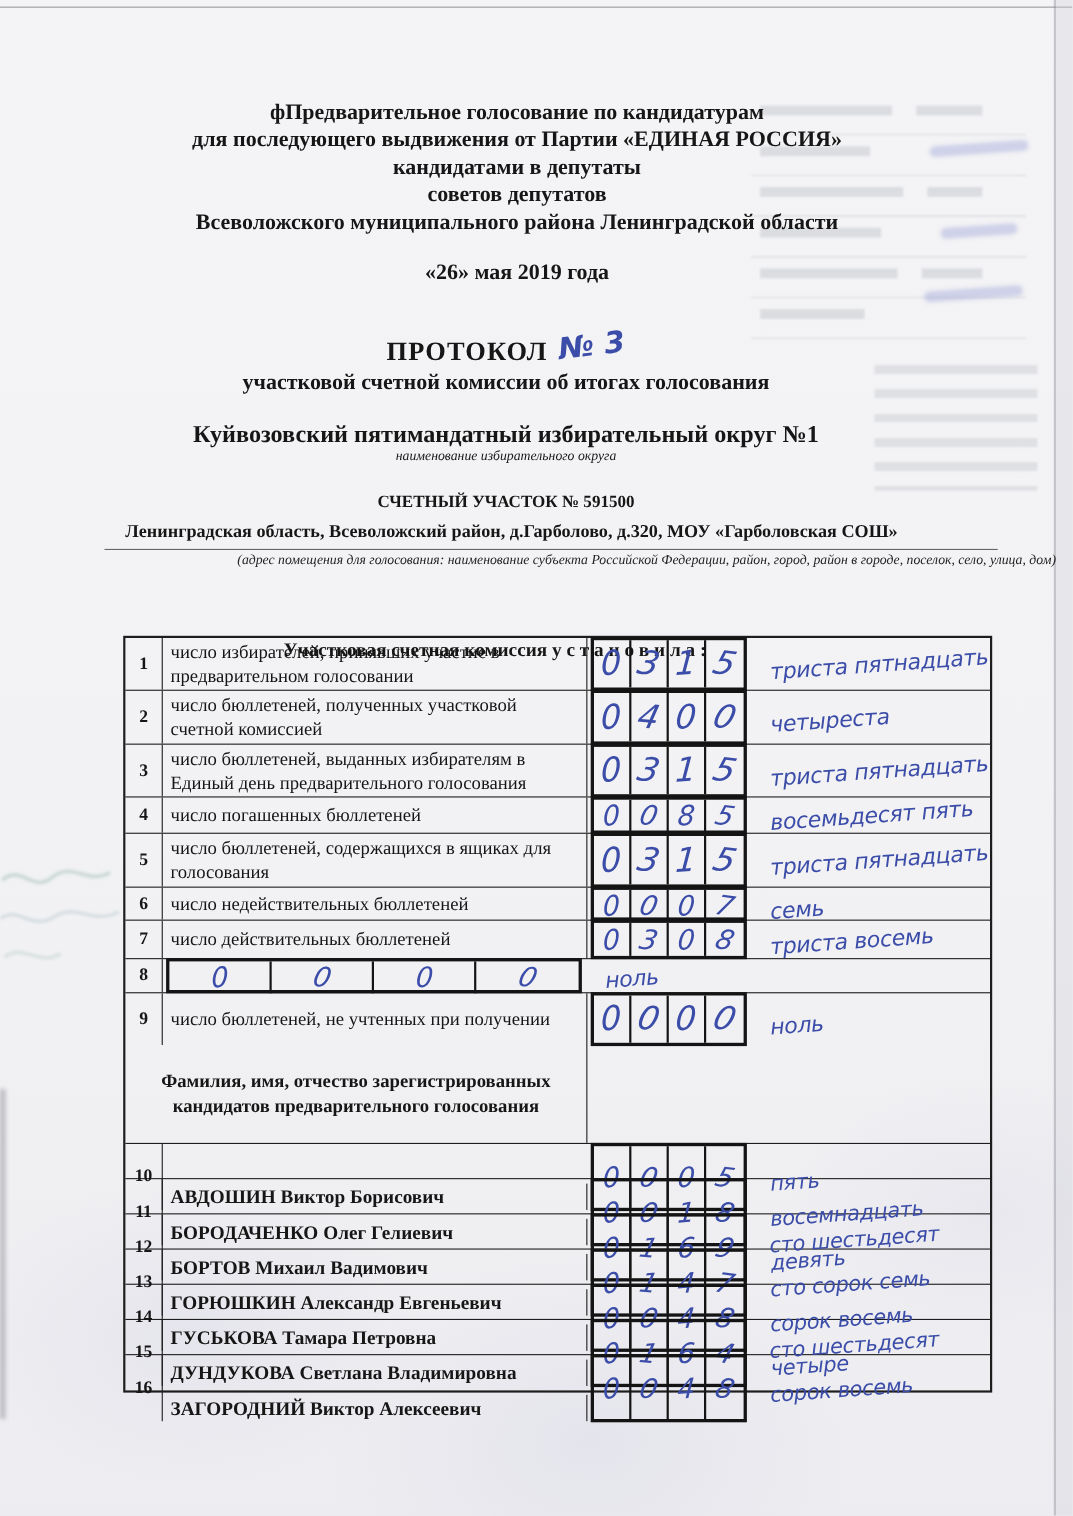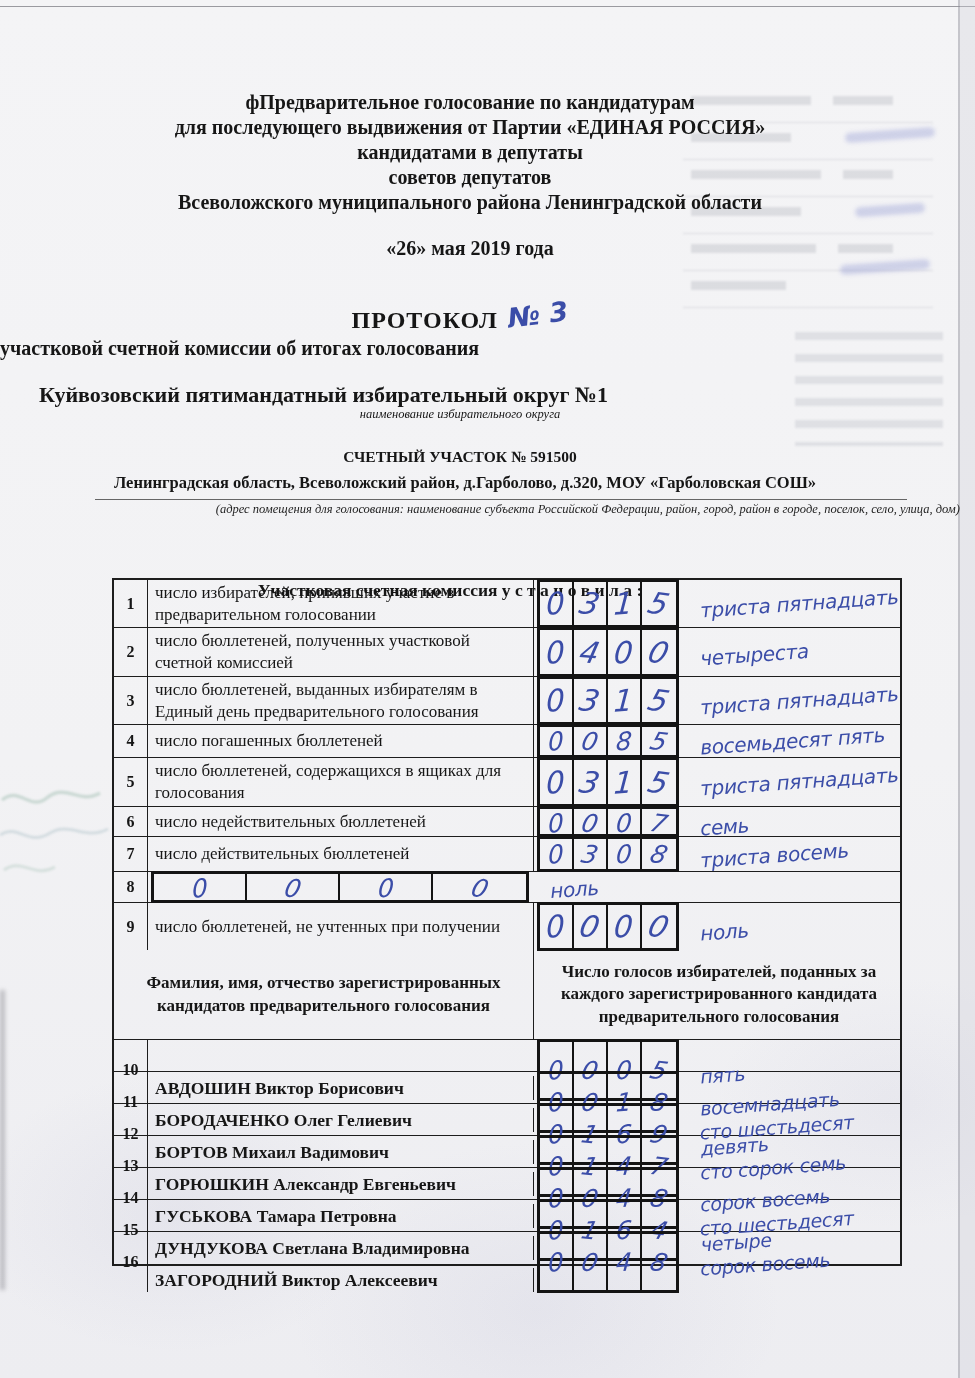--- a/index.html
+++ b/index.html
@@ -26,22 +26,22 @@
   .bleed-para{position:absolute;left:795px;top:332px;width:148px;height:114px;opacity:.45;filter:blur(1.2px);
     background:repeating-linear-gradient(to bottom, rgba(115,120,140,.35) 0 8px, transparent 8px 22px);}
   .bleed-squiggle{position:absolute;left:0;top:775px;opacity:.5;filter:blur(1.3px);}
 
   
   .doc-header{position:absolute;top:90px;left:0;width:940px;text-align:center;}
   .h-line{font-weight:bold;font-size:20px;line-height:25px;}
   .h-date{position:absolute;top:237px;left:0;width:940px;text-align:center;font-weight:bold;font-size:20px;}
   .p-title{position:absolute;top:303px;left:0;width:920px;text-align:center;font-weight:bold;font-size:24px;letter-spacing:1px;}
   .p-title .hw-num{font-size:27px;letter-spacing:0;display:inline-block;transform:rotate(-7deg) translateY(-4px);margin-left:10px;}
-  .p-sub{position:absolute;top:337px;left:0;width:920px;font-weight:bold;font-size:20px;}
-  .district{position:absolute;top:382px;left:0;width:920px;font-weight:bold;font-size:22px;padding-left:39px;}
+  .p-sub{position:absolute;top:337px;left:0;width:920px;text-align:center;font-weight:bold;font-size:20px;}
+  .district{position:absolute;top:382px;left:0;width:920px;text-align:center;font-weight:bold;font-size:22px;}
   .district-cap{position:absolute;top:407px;left:0;width:920px;text-align:center;font-style:italic;font-size:12.5px;}
   .station{position:absolute;top:448px;left:0;width:920px;text-align:center;font-weight:bold;font-size:15.5px;}
   .address{position:absolute;top:473px;left:0;width:930px;text-align:center;font-weight:bold;font-size:16.5px;}
   .addr-rule{position:absolute;top:499px;left:95px;width:812px;border-top:1.6px solid #666;}
   .addr-cap{position:absolute;top:502px;left:40px;width:920px;text-align:right;font-style:italic;font-size:12.5px;color:#222;}
   .commission{position:absolute;top:543px;left:0;width:900px;text-align:center;font-weight:bold;font-size:17.5px;margin-top:37px;}
 
   
   .tbl{position:absolute;top:578px;left:112px;width:790px;border:2px solid #1d1d1d;box-sizing:border-box;}
   .trow{display:grid;grid-template-columns:34px 386px 150px 220px;border-bottom:1.8px solid #1d1d1d;box-sizing:border-box;}
@@ -383,21 +383,20 @@
               </div>
             </div>
           </div>
           <div class="cell cwords">
             <span class="hw wtext">ноль</span>
           </div>
         </div>
       </div>
     <div class="chead">
       <div class="hcell">Фамилия, имя, отчество зарегистрированных кандидатов предварительного голосования</div>
-      <div class="hcell">Число голосов избирателей, поданных за каждого зарегистрированного кандидата предварительного голосования</div>
     </div>
     <div>
         <div class="trow crow">
           <div class="cell cnum">
             <span>10</span>
           </div>
           <div class="cell ctext cname">
             <span>АВДОШИН Виктор Борисович</span>
           </div>
           <div class="cell cdigits">

